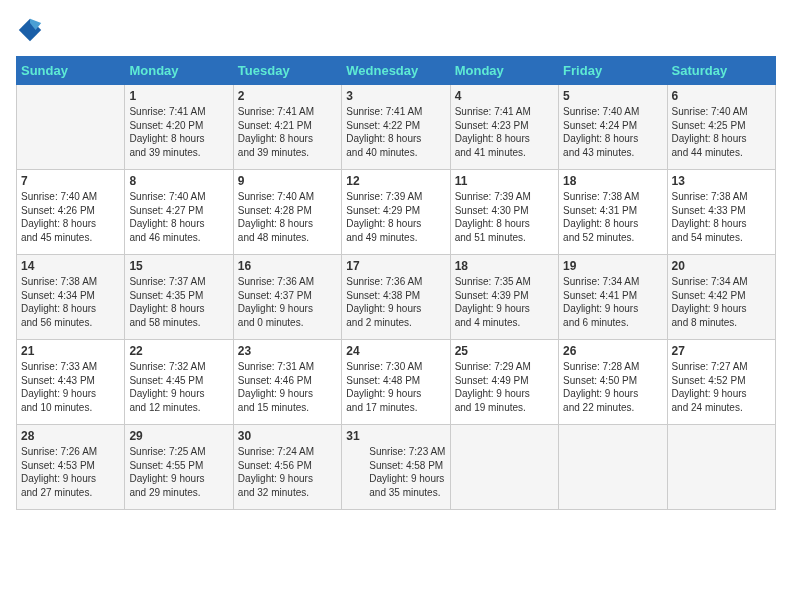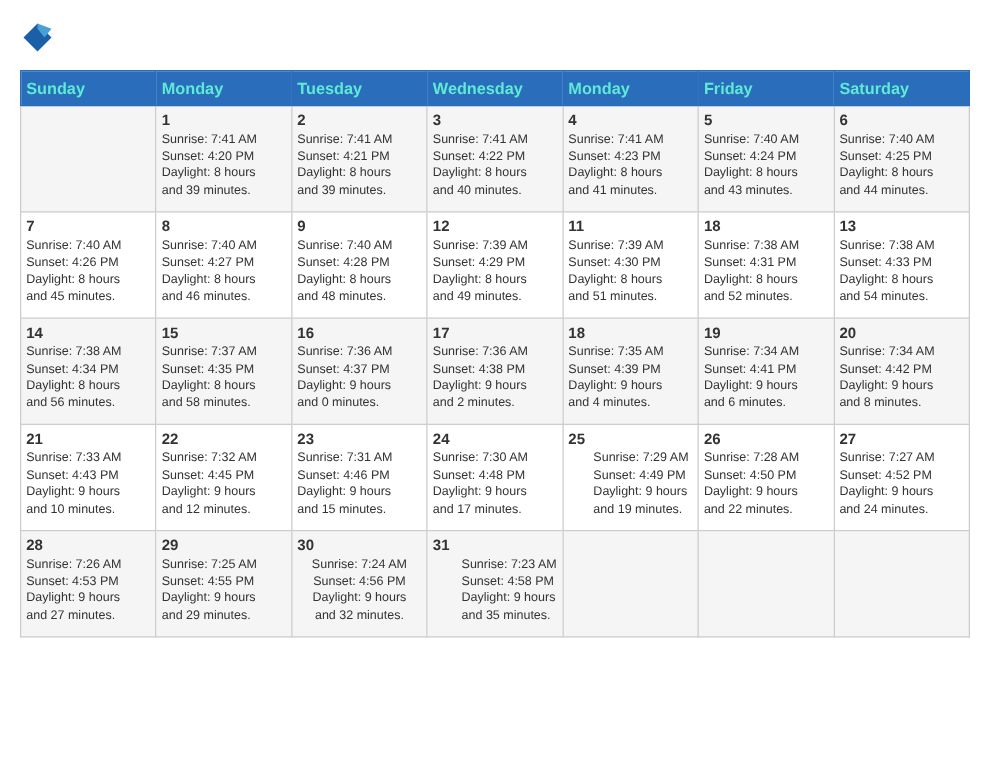--- a/index.html
+++ b/index.html
@@ -291,21 +291,21 @@
         </td>
         <td>
           <span class="day-number">24</span>
           <div class="cell-content" style="white-space: pre-line;">Sunrise: 7:30 AM
 Sunset: 4:48 PM
 Daylight: 9 hours
 and 17 minutes.</div>
         </td>
         <td>
           <span class="day-number">25</span>
-          <div class="cell-content" style="white-space: pre-line; margin-left: 20px;">Sunrise: 7:29 AM
+          <div class="cell-content" style="white-space: pre-line;">Sunrise: 7:29 AM
 Sunset: 4:49 PM
 Daylight: 9 hours
 and 19 minutes.</div>
         </td>
         <td>
           <span class="day-number">26</span>
           <div class="cell-content" style="white-space: pre-line;">Sunrise: 7:28 AM
 Sunset: 4:50 PM
 Daylight: 9 hours
 and 22 minutes.</div>
@@ -328,21 +328,21 @@
         </td>
         <td>
           <span class="day-number">29</span>
           <div class="cell-content" style="white-space: pre-line;">Sunrise: 7:25 AM
 Sunset: 4:55 PM
 Daylight: 9 hours
 and 29 minutes.</div>
         </td>
         <td>
           <span class="day-number">30</span>
-          <div class="cell-content" style="white-space: pre-line; text-align: center;">Sunrise: 7:24 AM
+          <div class="cell-content" style="white-space: pre-line;">Sunrise: 7:24 AM
 Sunset: 4:56 PM
 Daylight: 9 hours
 and 32 minutes.</div>
         </td>
         <td>
           <span class="day-number">31</span>
           <div class="cell-content" style="white-space: pre-line; margin-left: 23px;">Sunrise: 7:23 AM
 Sunset: 4:58 PM
 Daylight: 9 hours
 and 35 minutes.</div>

